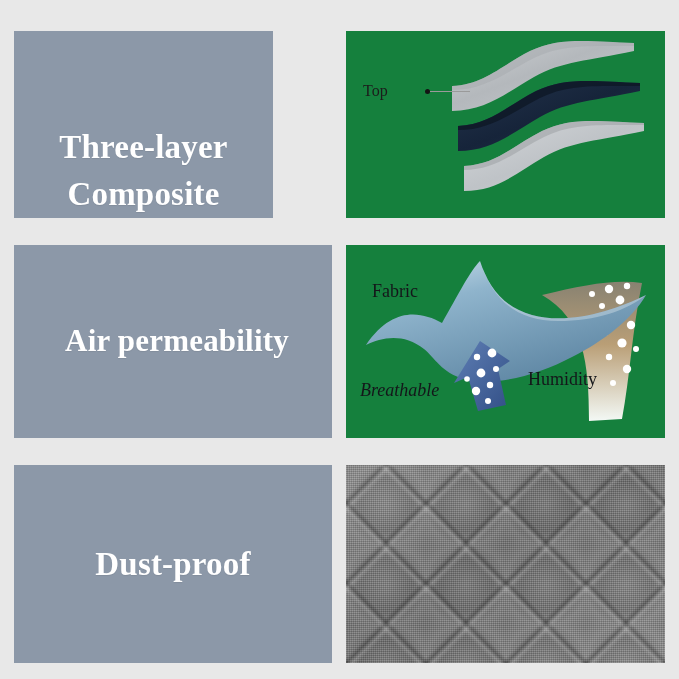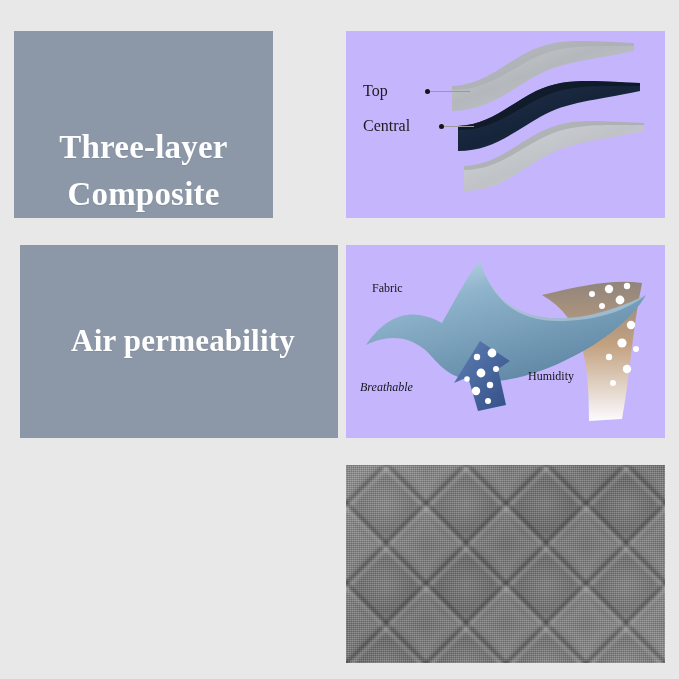--- a/index.html
+++ b/index.html
@@ -42,28 +42,28 @@
     line-height: 1.42;
     letter-spacing: 0.2px;
     white-space: pre-line;
     text-shadow: 0 1px 1px rgba(0,0,0,0.07);
   }
 
   .caption-lg { font-size: 33px; }
   .caption-md { font-size: 31px; }
 
   .img-panel {
-    background: #c4b5fd;
+    background: #15803d;
   }
 
   
   #panel-three-layer-text   { left: 14px;  top: 31px;  width: 259px; height: 187px; align-items: flex-end; }
   #panel-three-layer-image  { left: 346px; top: 31px;  width: 319px; height: 187px; }
 
-  #panel-air-text           { left: 20px;  top: 245px; width: 318px; height: 193px; padding-left: 8px; }
+  #panel-air-text           { left: 14px;  top: 245px; width: 318px; height: 193px; padding-left: 8px; }
   #panel-air-image          { left: 346px; top: 245px; width: 319px; height: 193px; }
 
   #panel-dust-text          { left: 14px;  top: 465px; width: 318px; height: 198px; }
   #panel-dust-image         { left: 346px; top: 465px; width: 319px; height: 198px; }
 
   
   .layer-labels {
     position: absolute;
     left: 0; top: 0;
     width: 100%; height: 100%;
@@ -102,21 +102,21 @@
   #label-central .lbl-text { width: 68px; }
   #label-bottom .lbl-text  { width: 68px; }
 
   #label-top .leader     { width: 40px; }
   #label-central .leader { width: 30px; }
   #label-bottom .leader  { width: 32px; }
 
   
   .breathe-label {
     position: absolute;
-    font-size: 12px;
+    font-size: 18px;
     color: #14161a;
     white-space: nowrap;
   }
   #label-fabric     { left: 26px;  top: 36px; }
   #label-breathable { left: 14px;  top: 135px; font-style: italic; }
   #label-humidity   { left: 182px; top: 124px; }
 
   
   .quilt {
     position: relative;
@@ -217,25 +217,20 @@
                  L288,15 C244,15 216,13 188,27 C160,41 140,59 106,59 Z" fill="#a5a9ad" opacity="0.5"></path>
       </g>
     </svg>
 
     <div class="layer-labels">
       <div class="layer-label" id="label-top">
         <span class="lbl-text">Top</span>
         <span class="dot"></span>
         <span class="leader"></span>
       </div>
-      <div class="layer-label" id="label-central">
-        <span class="lbl-text">Central</span>
-        <span class="dot"></span>
-        <span class="leader"></span>
-      </div>
     </div>
   </div>
 
   <div class="panel text-panel" id="panel-air-text">
     <div class="caption caption-md">Air permeability</div>
   </div>
 
   <div class="panel img-panel" id="panel-air-image">
 
     <svg width="319" height="193" viewBox="0 0 319 193">
@@ -300,18 +295,21 @@
           <circle cx="142" cy="156" r="3.0"></circle>
         </g>
       </g>
     </svg>
 
     <div class="breathe-label" id="label-fabric">Fabric</div>
     <div class="breathe-label" id="label-breathable">Breathable</div>
     <div class="breathe-label" id="label-humidity">Humidity</div>
   </div>
 
+  <div class="panel text-panel" id="panel-dust-text">
+    <div class="caption caption-lg">Dust-proof</div>
+  </div>
 
   <div class="panel img-panel" id="panel-dust-image">
     <div class="quilt"></div>
   </div>
 
 </div>
 
 </body></html>

